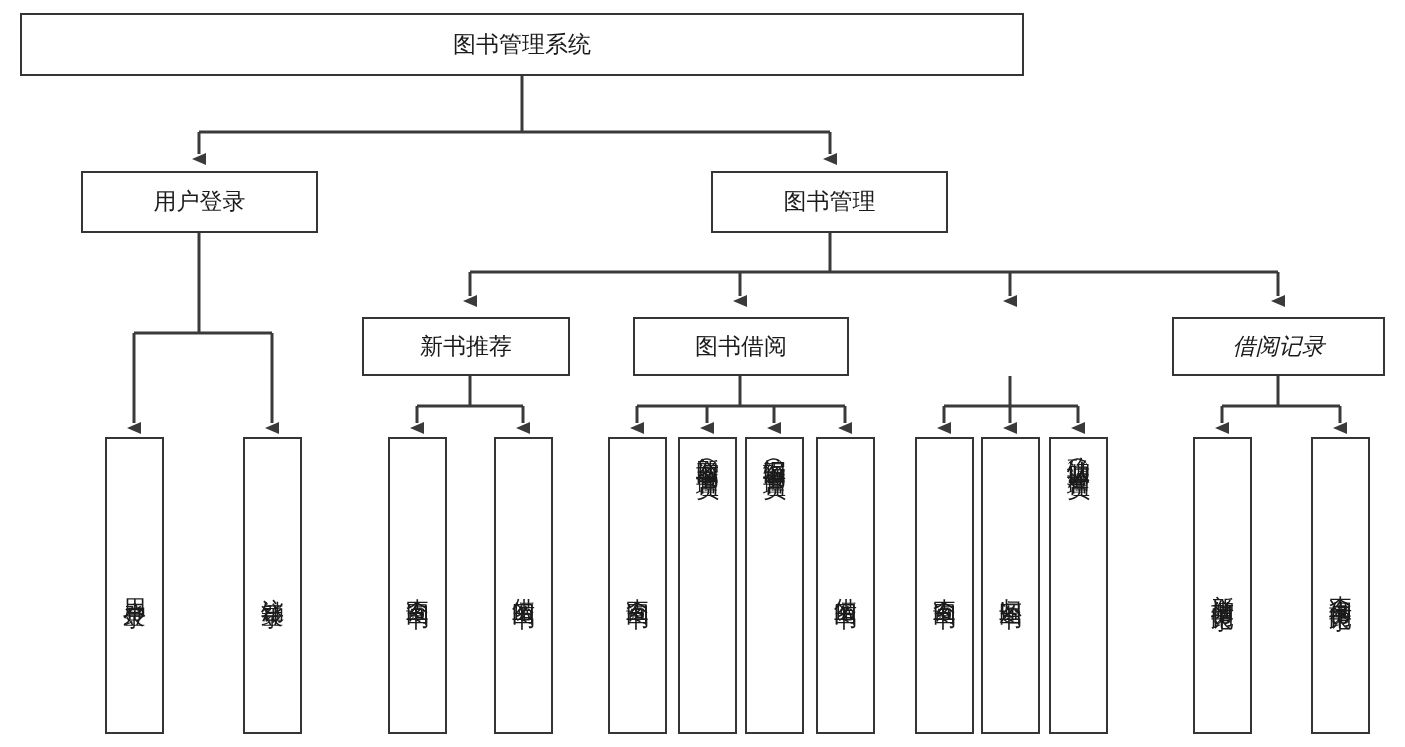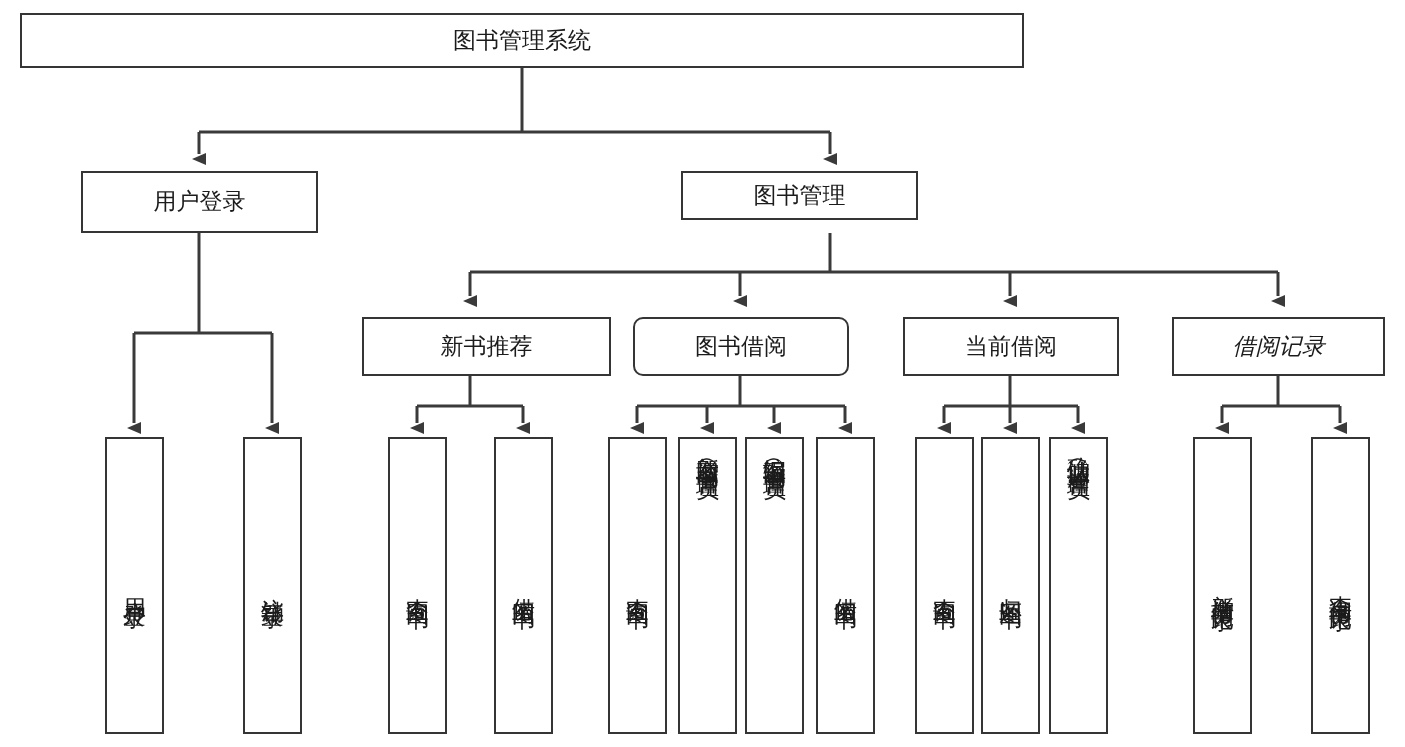--- a/index.html
+++ b/index.html
@@ -118,39 +118,36 @@
       <path d="M1010,406 L1010,423" marker-end="url(#arrow)"></path>
       <path d="M1078,406 L1078,423" marker-end="url(#arrow)"></path>
 
       <path d="M1278,376 L1278,406"></path>
       <path d="M1222,406 L1340,406"></path>
       <path d="M1222,406 L1222,423" marker-end="url(#arrow)"></path>
       <path d="M1340,406 L1340,423" marker-end="url(#arrow)"></path>
     </g>
   </svg>
 
-  <div class="node h-node" style="left:20px; top:13px; width:1004px; height:55px;">
+  <div class="node h-node" style="left:20px; top:13px; width:1004px; height:63px;">
     <span class="node-label">图书管理系统</span>
   </div>
 
   <div class="node h-node" style="left:81px; top:171px; width:237px; height:62px;">
     <span class="node-label">用户登录</span>
   </div>
-  <div class="node h-node" style="left:681px; top:171px; width:237px; height:49px;">
+  <div class="node h-node" style="left:711px; top:171px; width:237px; height:62px;">
     <span class="node-label">图书管理</span>
   </div>
 
-  <div class="node h-node" style="left:362px; top:317px; width:249px; height:59px;">
+  <div class="node h-node" style="left:362px; top:317px; width:208px; height:59px;">
     <span class="node-label">新书推荐</span>
   </div>
-  <div class="node h-node" style="left:633px; top:317px; width:216px; height:59px;border-radius:10px;">
+  <div class="node h-node" style="left:633px; top:317px; width:216px; height:59px;">
     <span class="node-label">图书借阅</span>
-  </div>
-  <div class="node h-node" style="left:903px; top:317px; width:216px; height:59px;">
-    <span class="node-label">当前借阅</span>
   </div>
   <div class="node h-node" style="left:1172px; top:317px; width:213px; height:59px;font-style:italic;">
     <span class="node-label">借阅记录</span>
   </div>
 
   <div class="node v-node center-v" style="left:105px; top:437px; width:59px; height:297px;">
     <span class="node-label">用户登录</span>
   </div>
   <div class="node v-node center-v" style="left:243px; top:437px; width:59px; height:297px;">
     <span class="node-label">注销登录</span>

